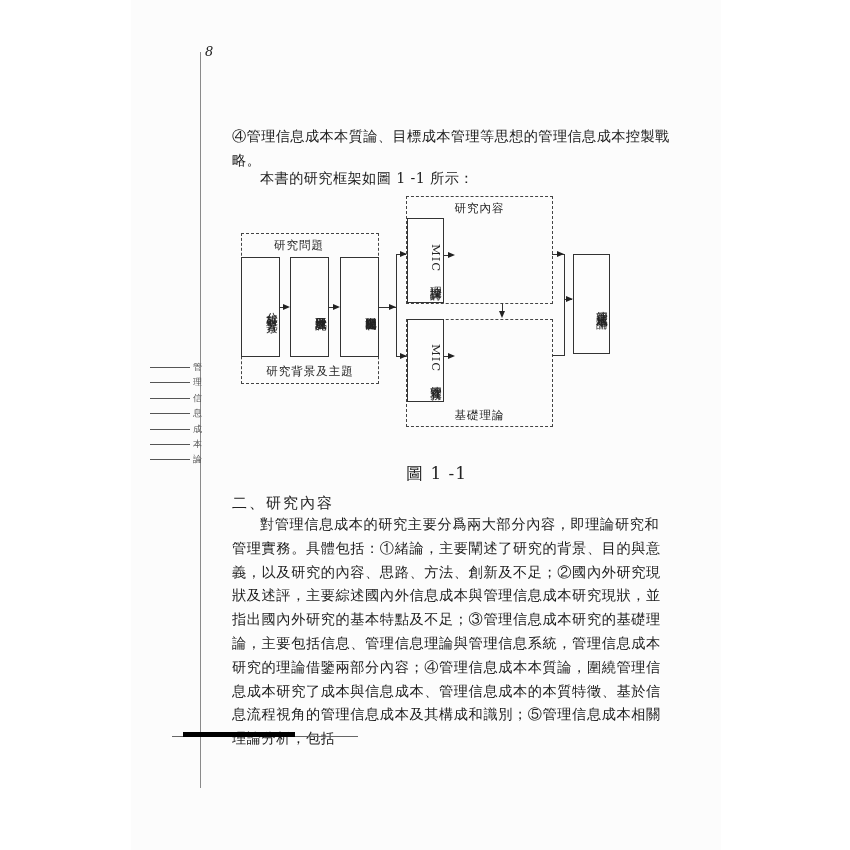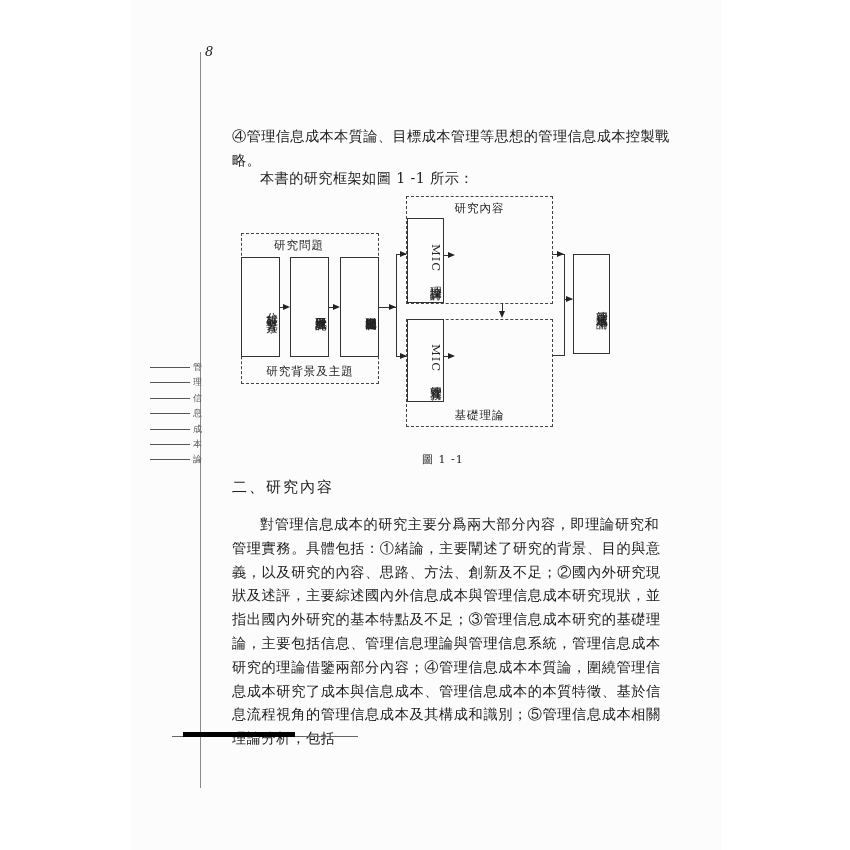--- a/index.html
+++ b/index.html
@@ -33,21 +33,21 @@
   .side-row .ch {
     position: absolute; left: 43px; top: 0; font-size: 9px; color: #555; line-height: 14px;
   }
   .text {
     position: absolute; left: 232px; width: 440px;
     font-size: 14.2px; line-height: 23.5px; letter-spacing: 0.4px; color: #1c1c1c;
   }
   .p1 { top: 125px; }
   .p2 { top: 167px; text-indent: 28px; }
   .heading {
-    position: absolute; left: 232px; top: 478px; font-size: 15px;
+    position: absolute; left: 232px; top: 494px; font-size: 15px;
     font-family: "DejaVu Sans", "Liberation Sans", sans-serif; letter-spacing: 2px; color: #222;
   }
   .p3 { top: 513px; text-indent: 28px; letter-spacing: 0.6px; line-height: 23.8px; }
   .foot-rule {
     position: absolute; left: 172px; top: 736px; width: 186px; height: 1px; background: #666;
   }
   .foot-bar {
     position: absolute; left: 183px; top: 732px; width: 112px; height: 5px; background: #000;
   }
   
@@ -77,21 +77,21 @@
     position: absolute; width: 0; height: 0;
     border-top: 3.5px solid transparent; border-bottom: 3.5px solid transparent;
     border-left: 7px solid #222;
   }
   .arrow-down {
     position: absolute; width: 0; height: 0;
     border-left: 3.5px solid transparent; border-right: 3.5px solid transparent;
     border-top: 7px solid #222;
   }
   .caption {
-    position: absolute; left: 406px; top: 452px; font-size: 11px; color: #222; letter-spacing: 1px; margin-left: 16px;
+    position: absolute; left: 406px; top: 462px; font-size: 17px; color: #222; letter-spacing: 1px;
   }
 </style>
 </head>
 <body>
 
 <div class="page"></div>
 <div class="vrule"></div>
 <div class="page-num">8</div>
 
 <div class="side-title">

